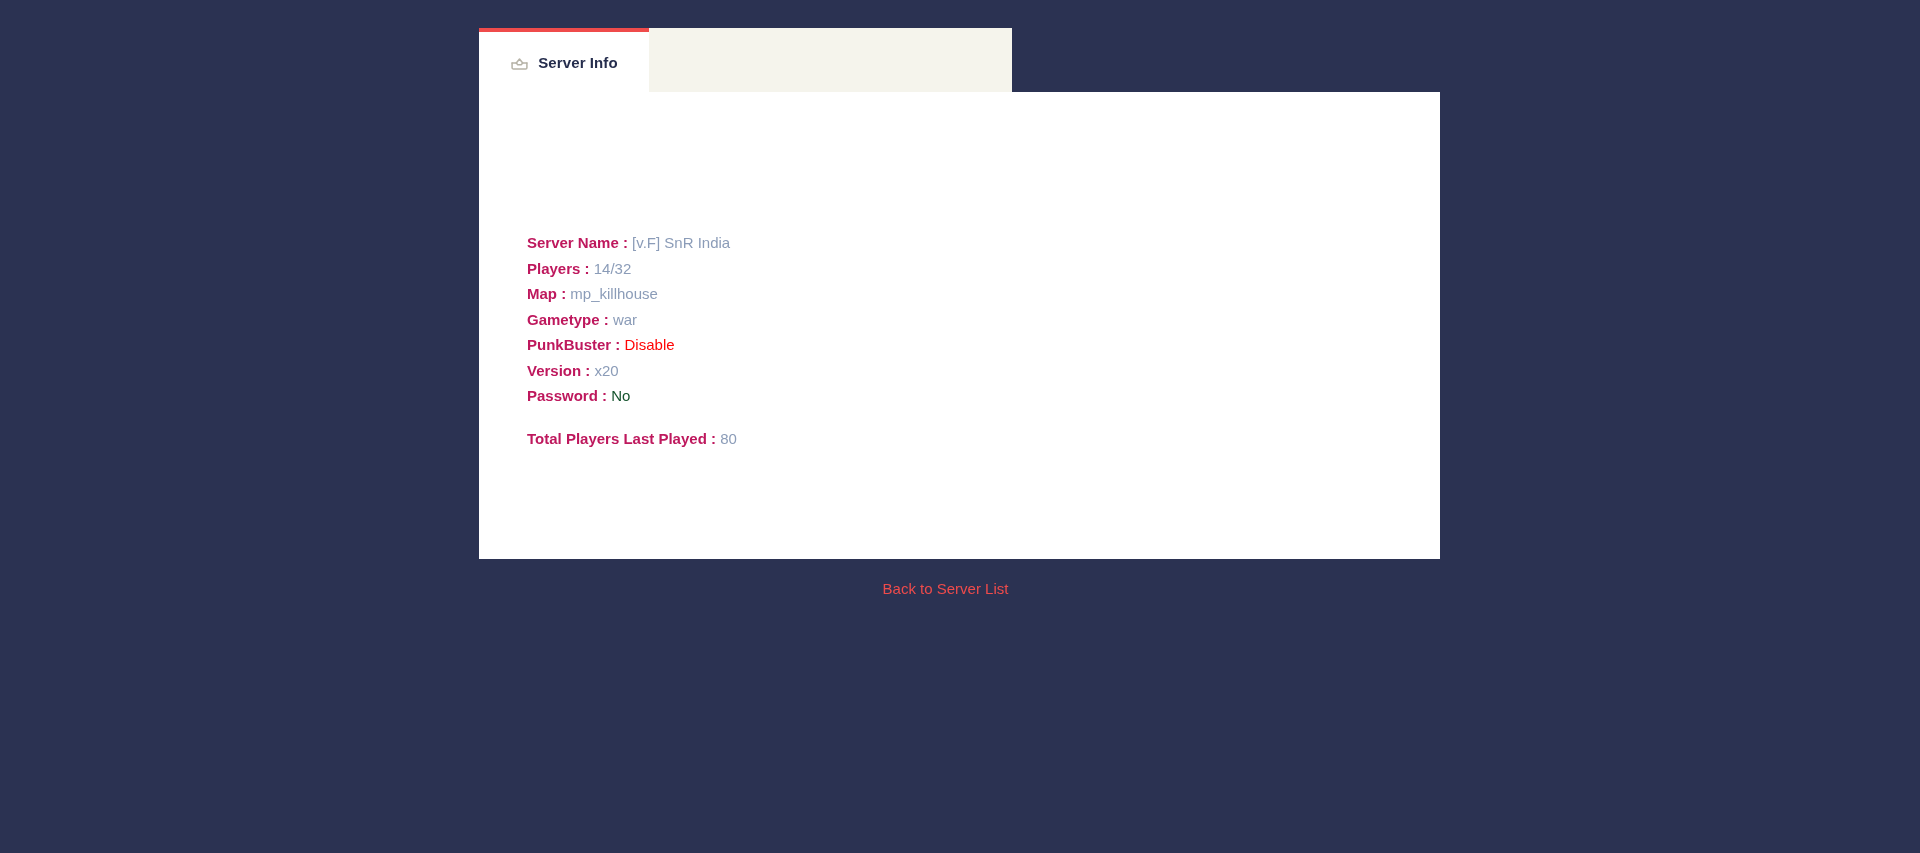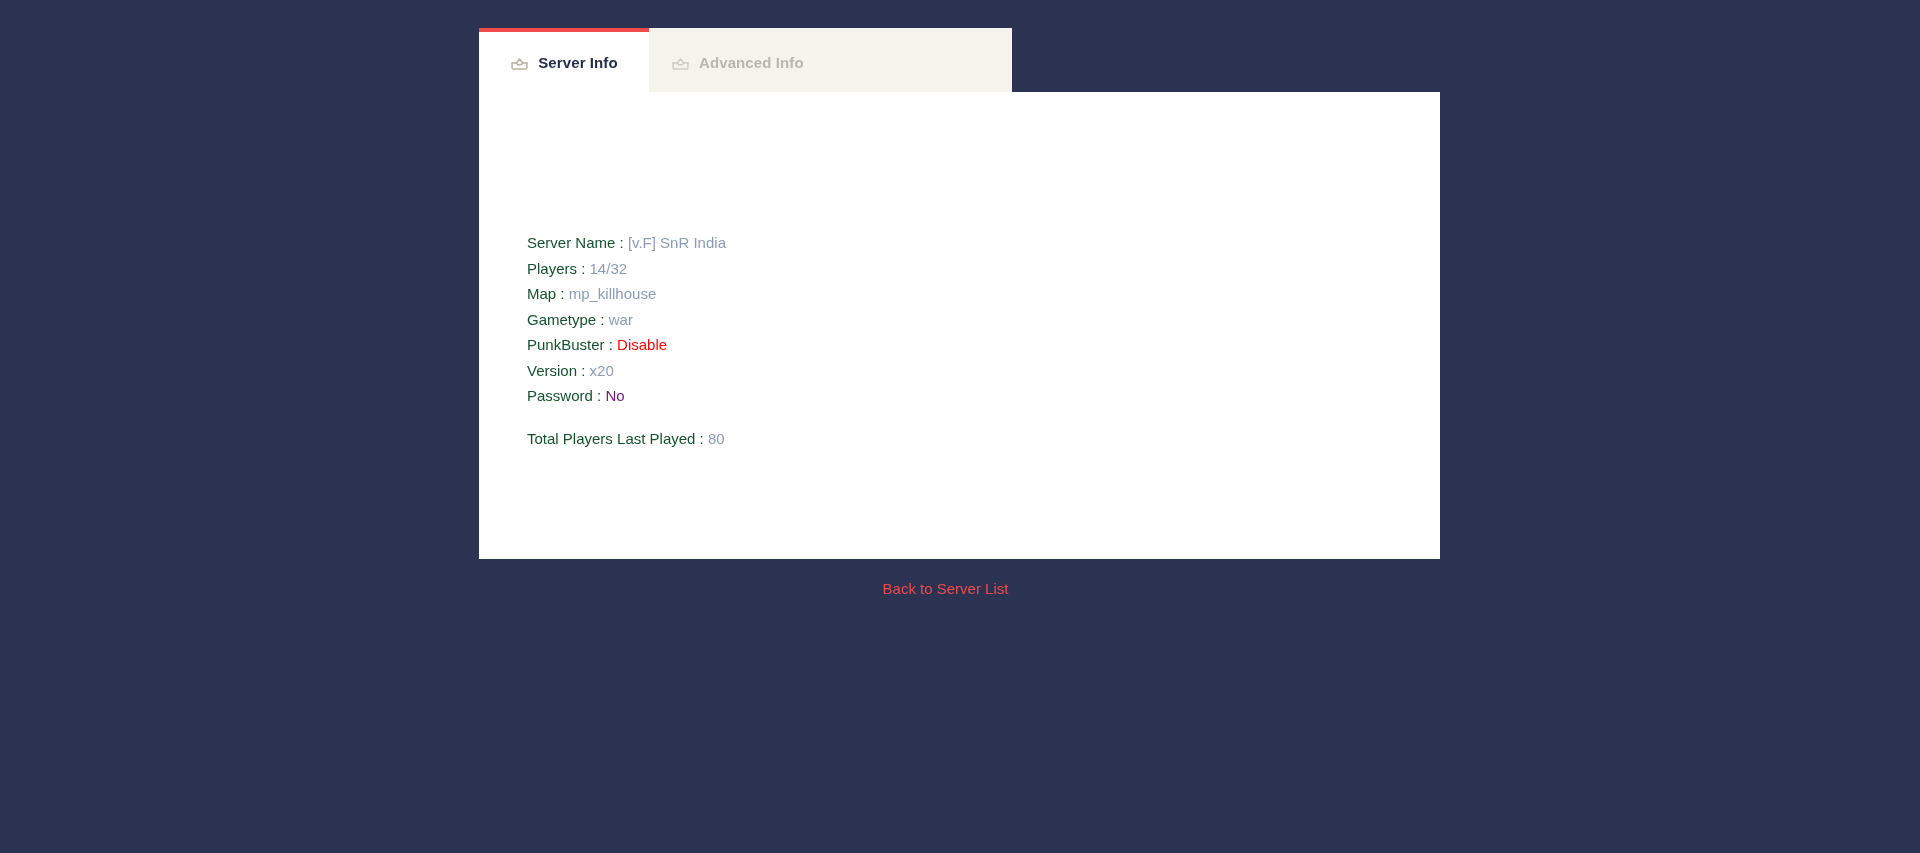--- a/index.html
+++ b/index.html
@@ -112,39 +112,39 @@
     color: #1d2438;
     font-weight: 700;
   }
 
   .val-red      { color: #fb0606; }
   .val-gray     { color: #b6b6b6; }
   .val-green    { color: #008000; font-weight: 700; }
   .val-muted    { color: #1d2438; }
   .val-blue     { color: #8b9cb8; }
   .val-dred     { color: #ff0505; }
-  .val-dgreen   { color: #701a75; }
+  .val-dgreen   { color: #14532d; }
 
   
   .details {
     position: absolute;
     left: 48px;
     top: 138px;
     line-height: 25.5px;
     white-space: nowrap;
   }
 
   .detail-row {
     font-size: 15px;
     color: #252d4d;
   }
 
   .detail-row .lbl {
-    color: #14532d;
-    font-weight: 400;
+    color: #be185d;
+    font-weight: 700;
   }
 
   .details-spacer { height: 17px; }
 
   
   .back-link-wrap {
     position: absolute;
     left: 465px;
     top: 580px;
     width: 961px;
@@ -169,30 +169,20 @@
       <span class="tab-icon">
         <svg width="19" height="19" viewBox="0 0 20 20" fill="none" stroke-width="1.6" stroke-linecap="round" stroke-linejoin="round">
           <path d="M2.2 10.6 V15.4 A1.4 1.4 0 0 0 3.6 16.8 H16.4 A1.4 1.4 0 0 0 17.8 15.4 V10.6"></path>
           <path d="M2.2 10.6 H6.6 L8.2 12.4 H11.8 L13.4 10.6 H17.8"></path>
           <path d="M6.6 10.6 L10 6.4 L13.4 10.6"></path>
         </svg>
       </span>
       <span class="tab-label">Server Info</span>
     </div>
 
-    <div class="tab inactive">
-      <span class="tab-icon">
-        <svg width="19" height="19" viewBox="0 0 20 20" fill="none" stroke-width="1.6" stroke-linecap="round" stroke-linejoin="round">
-          <path d="M2.2 10.6 V15.4 A1.4 1.4 0 0 0 3.6 16.8 H16.4 A1.4 1.4 0 0 0 17.8 15.4 V10.6"></path>
-          <path d="M2.2 10.6 H6.6 L8.2 12.4 H11.8 L13.4 10.6 H17.8"></path>
-          <path d="M6.6 10.6 L10 6.4 L13.4 10.6"></path>
-        </svg>
-      </span>
-      <span class="tab-label">Advanced Info</span>
-    </div>
 
 
   </div>
 
   <div class="card">
 
 
     <div class="details">
 
       <div class="detail-row">

